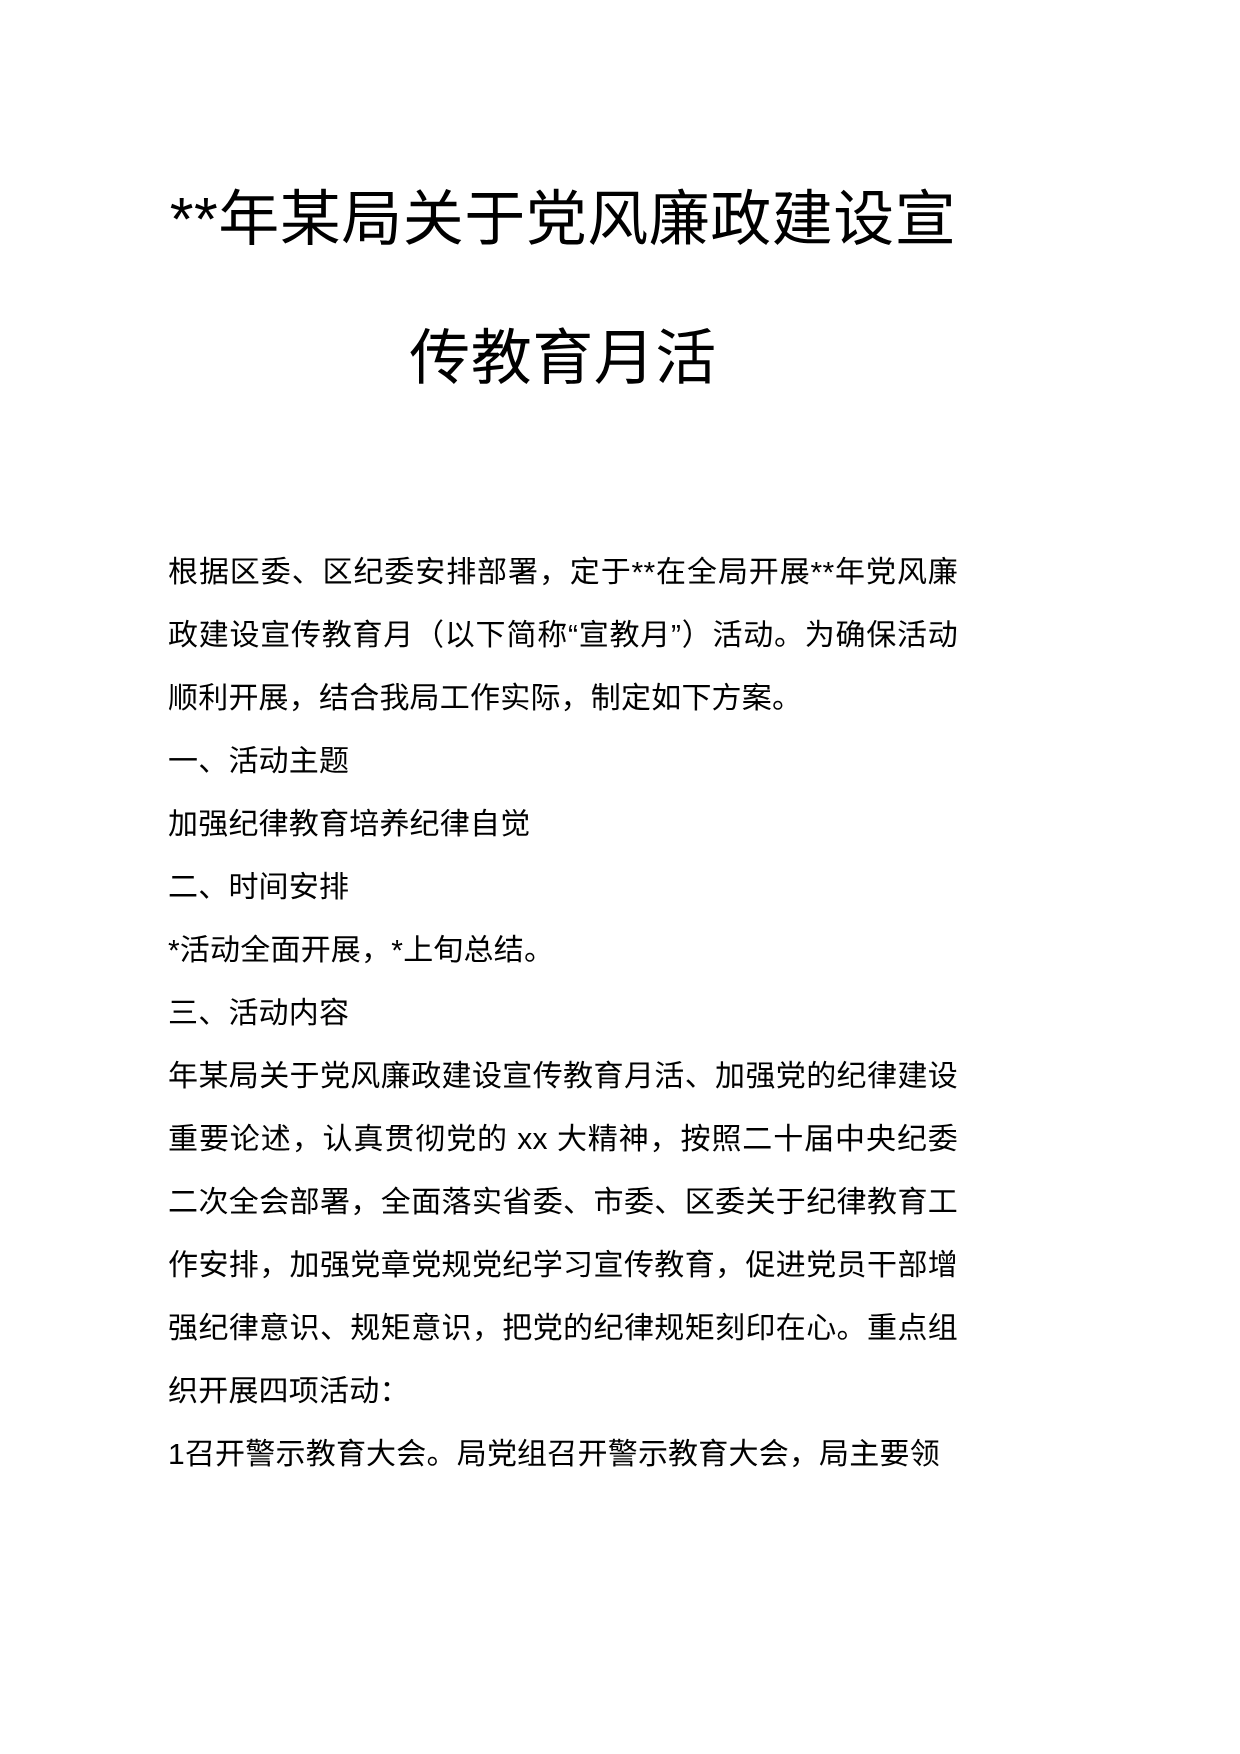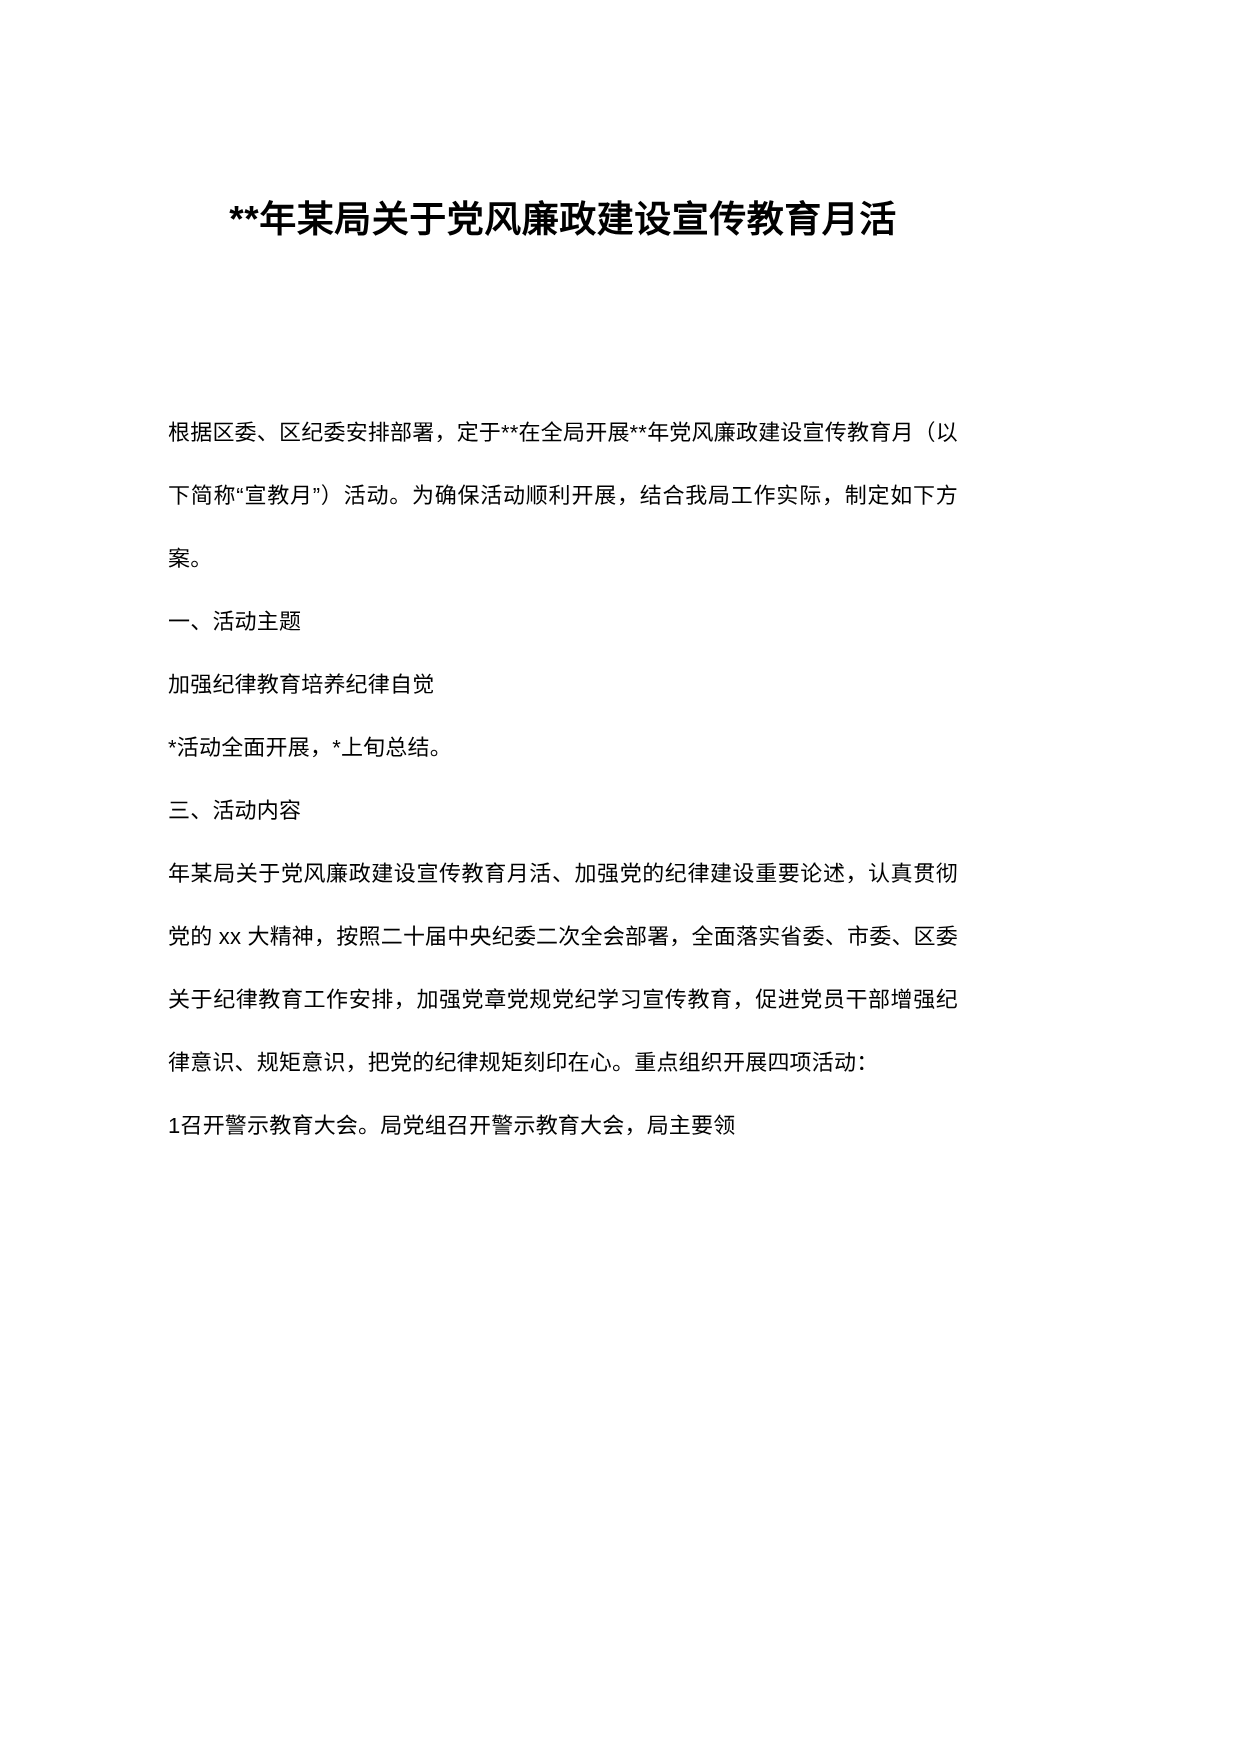--- a/index.html
+++ b/index.html
@@ -23,37 +23,37 @@
   }
   .content {
     position: absolute;
     left: 168px;
     top: 0;
     width: 790px;
   }
   .doc-title {
     margin: 0;
     padding: 0;
-    font-size: 37px;
-    font-weight: 700;
+    font-size: 61px;
+    font-weight: 400;
     line-height: 139px;
     text-align: center;
     letter-spacing: 0.5px;
     word-break: break-all;
   }
   .title-block {
     padding-top: 150px;
   }
   .body-block {
     padding-top: 112px;
   }
   p.para {
     margin: 0;
     padding: 0;
-    font-size: 22px;
+    font-size: 30px;
     line-height: 63px;
     text-align: justify;
     text-justify: inter-ideograph;
     word-break: break-all;
     letter-spacing: 0.2px;
     font-weight: 400;
   }
   p.para.tight {
     text-align: left;
   }
@@ -65,20 +65,21 @@
   <div class="content">
 
     <div class="title-block">
       <h1 class="doc-title">**年某局关于党风廉政建设宣传教育月活</h1>
     </div>
 
     <div class="body-block">
       <p class="para">根据区委、区纪委安排部署，定于**在全局开展**年党风廉政建设宣传教育月（以下简称“宣教月”）活动。为确保活动顺利开展，结合我局工作实际，制定如下方案。</p>
       <p class="para tight">一、活动主题</p>
       <p class="para tight">加强纪律教育培养纪律自觉</p>
+      <p class="para tight">二、时间安排</p>
       <p class="para tight">*活动全面开展，*上旬总结。</p>
       <p class="para tight">三、活动内容</p>
       <p class="para">年某局关于党风廉政建设宣传教育月活、加强党的纪律建设重要论述，认真贯彻党的 xx 大精神，按照二十届中央纪委二次全会部署，全面落实省委、市委、区委关于纪律教育工作安排，加强党章党规党纪学习宣传教育，促进党员干部增强纪律意识、规矩意识，把党的纪律规矩刻印在心。重点组织开展四项活动：</p>
       <p class="para tight">1召开警示教育大会。局党组召开警示教育大会，局主要领</p>
     </div>
 
   </div>
 </div>
 
 </body></html>

